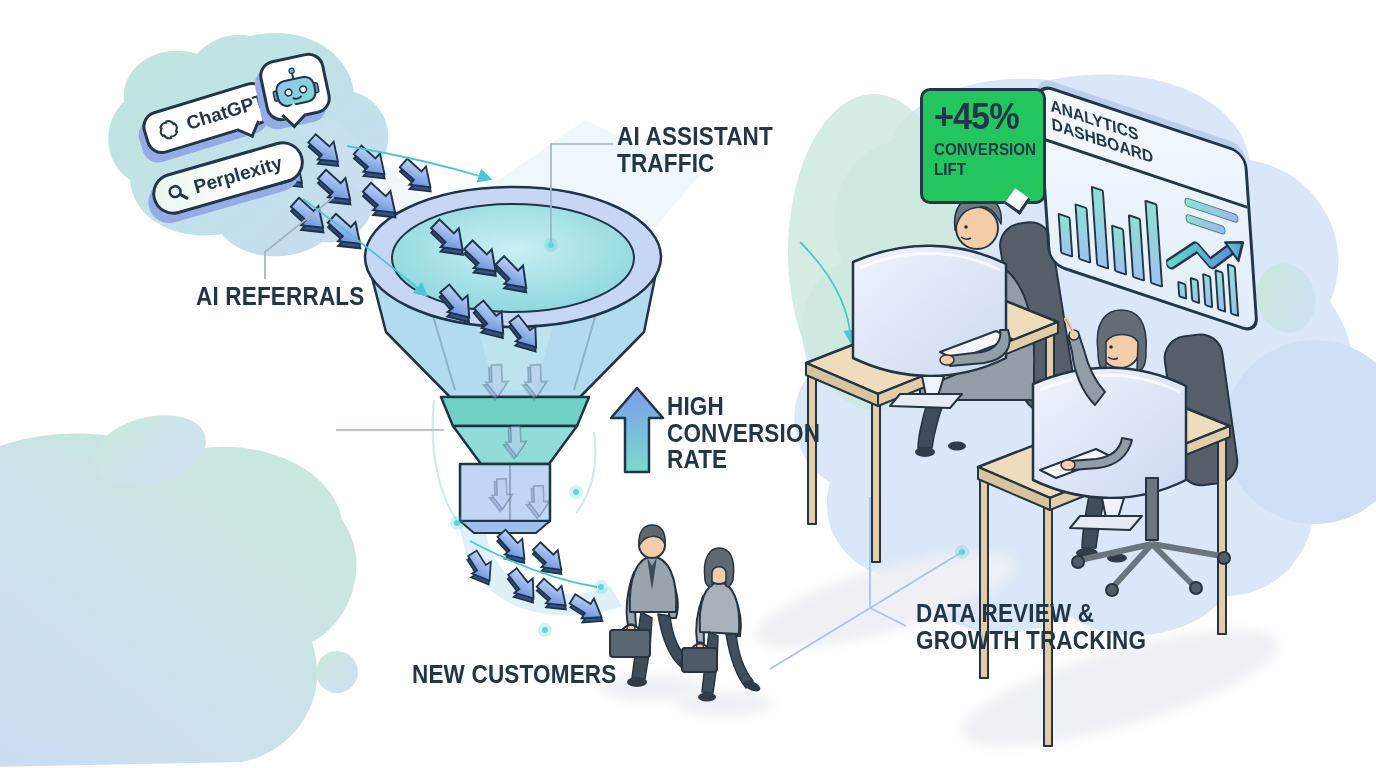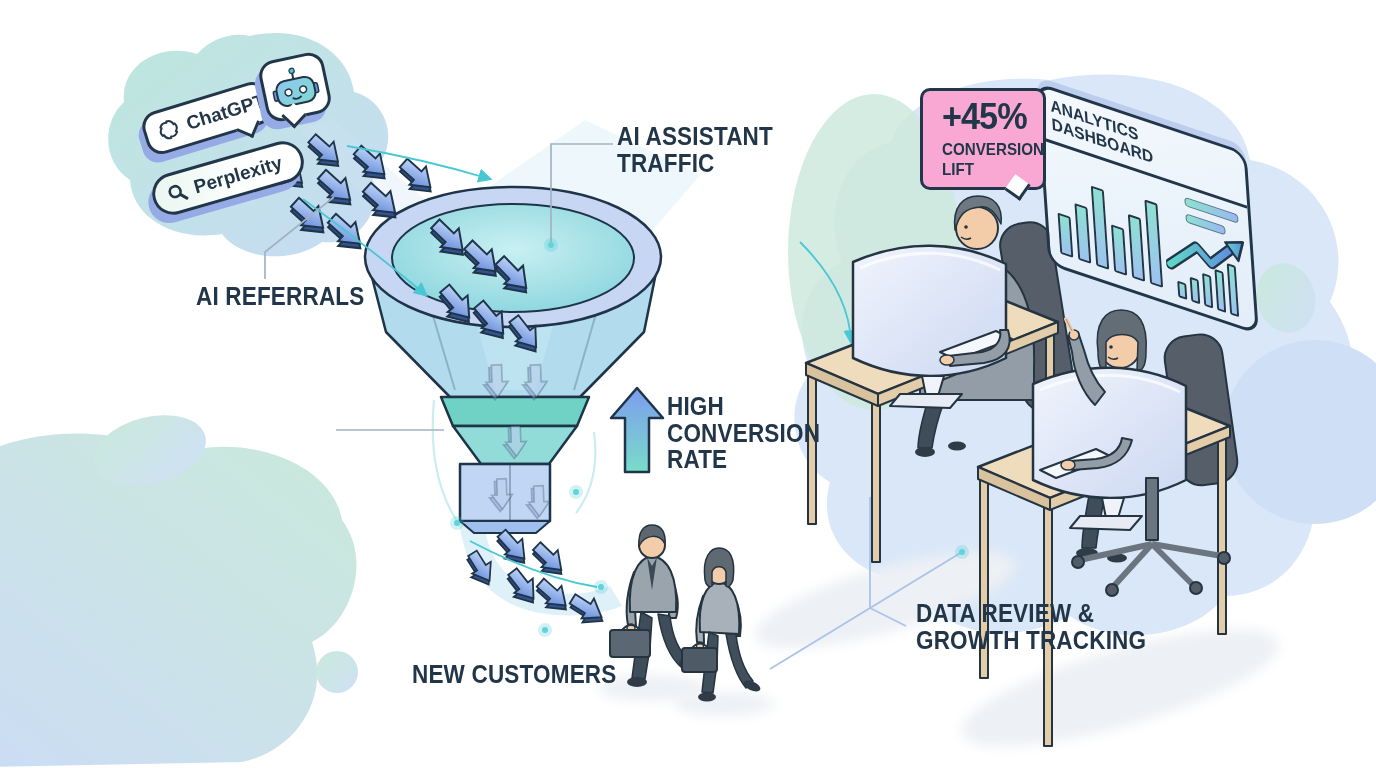--- a/index.html
+++ b/index.html
@@ -20,23 +20,23 @@
          padding:0 10px;gap:7px;transform:rotate(-17deg);font-weight:800;font-size:19px;}
   #chatgpt-badge .tail{right:16px;bottom:-10px;transform:rotate(40deg);}
   #robot-bubble{left:262px;top:56px;width:66px;height:62px;border-radius:16px;
          transform:rotate(-12deg);justify-content:center;}
   #robot-bubble .tail{left:14px;bottom:-9px;transform:rotate(55deg);}
   #perplexity-badge{left:150px;top:157px;width:156px;height:42px;border-radius:22px;
          padding:0 12px;gap:7px;transform:rotate(-16deg);font-weight:700;font-size:19px;
          background:linear-gradient(100deg,#e9f7ef,#ffffff 65%);}
 
   
-  #callout{position:absolute;left:920px;top:88px;width:126px;height:102px;z-index:6;
-           background:#f9a8d4;border:3px solid #223649;border-radius:10px;box-sizing:border-box;
-           padding:8px 19px;}
+  #callout{position:absolute;left:920px;top:88px;width:126px;height:116px;z-index:6;
+           background:#22c55e;border:3px solid #223649;border-radius:10px;box-sizing:border-box;
+           padding:8px 11px;}
   #callout .tail{position:absolute;right:16px;bottom:-10px;width:16px;height:16px;background:#fff;
            border-right:3px solid #223649;border-bottom:3px solid #223649;transform:rotate(35deg);}
   #callout .big{font-size:36px;font-weight:800;letter-spacing:-1px;line-height:1;transform:scaleX(.95);transform-origin:left top;}
   #callout .sub{font-size:16.5px;font-weight:800;line-height:1.2;transform:scaleX(.92);transform-origin:left top;}
 
   
   #dashboard{position:absolute;left:1036px;top:82px;width:205px;height:172px;z-index:3;
              background:linear-gradient(160deg,#f4f9fd,#e1edf9);border:3px solid #223649;border-radius:16px;
              transform:skewY(22deg) rotate(-4deg);transform-origin:0 0;box-sizing:content-box;
              box-shadow:0 -7px 0 -1px #bccdee;overflow:hidden;}

